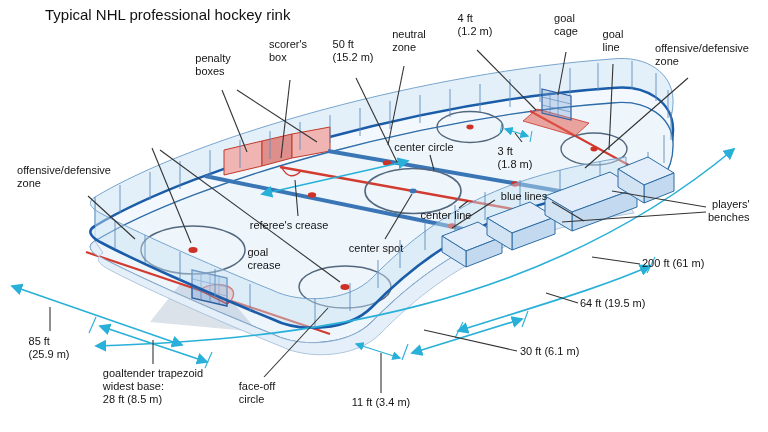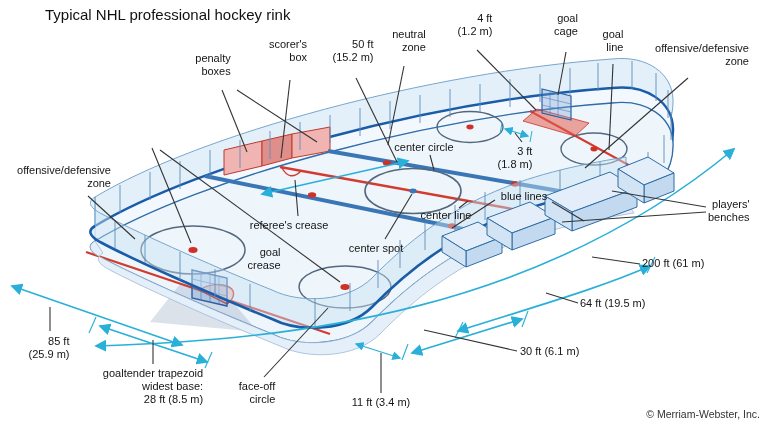--- a/index.html
+++ b/index.html
@@ -1,20 +1,20 @@
 <!DOCTYPE html>
 <html><head>
 <meta charset="utf-8">
 <style>
   html,body{margin:0;padding:0;background:#fff;}
   .stage{position:relative;width:768px;height:432px;background:#fff;overflow:hidden;
          font-family:"Liberation Sans",sans-serif;}
   .stage svg{position:absolute;left:0;top:0;}
   .title{position:absolute;left:10px;top:6px;font-size:15px;font-weight:normal;color:#111;margin-left:35px;}
-  .lbl{position:absolute;transform:translateX(-50%);text-align:right;
+  .lbl{position:absolute;transform:translateX(-50%);text-align:left;
        font-size:11px;line-height:13px;color:#151515;white-space:nowrap;}
   .lbl span{display:block;}
   .lbl.la{transform:none;text-align:right;}
   .copyright{position:absolute;right:8px;top:408px;font-size:10.5px;color:#333;}
 </style>
 </head>
 <body>
 
 <div class="stage">
 
@@ -289,15 +289,14 @@
       <span>face-off</span>
       <span>circle</span>
     </div>
 <div class="lbl" style="left:381px;top:396px">
       <span>11 ft (3.4 m)</span>
     </div>
 <div class="lbl la" style="left:520px;top:345px">
       <span>30 ft (6.1 m)</span>
     </div>
 
-<div class="copyright">© Merriam-Webster, Inc.</div>
 
 </div>
 
 </body></html>

